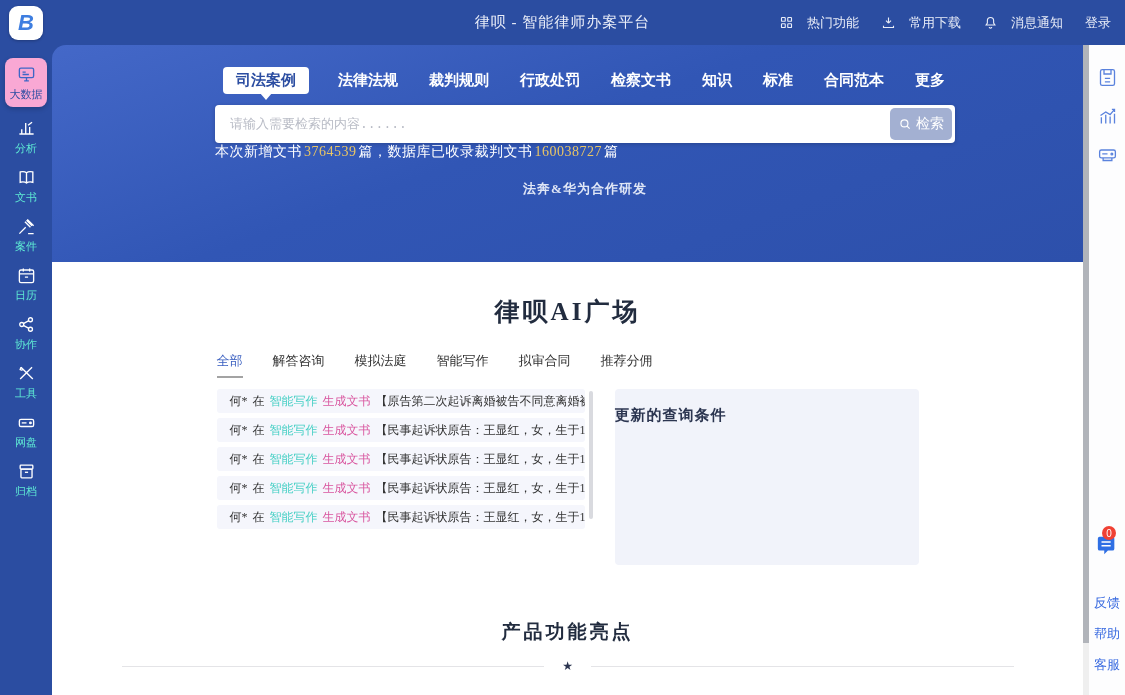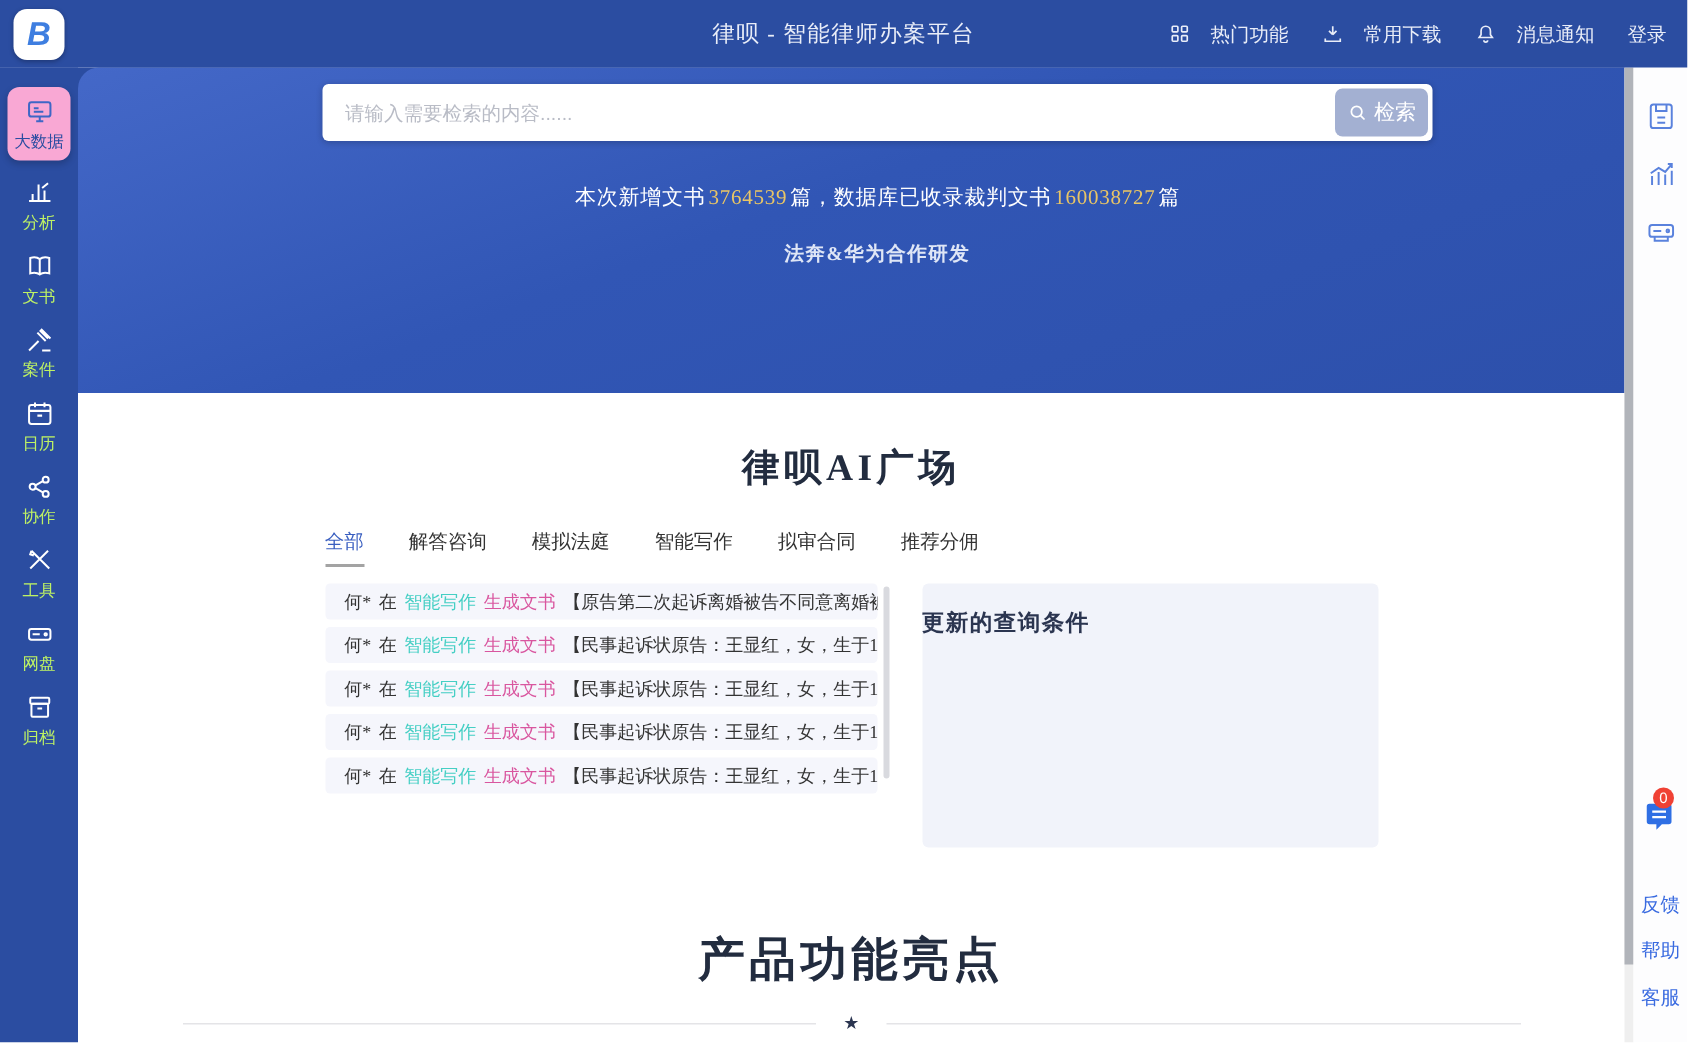--- a/index.html
+++ b/index.html
@@ -11,42 +11,42 @@
   .logo { width:34px; height:34px; background:#fff; border-radius:9px; margin-left:9px; display:flex; align-items:center; justify-content:center; box-shadow:0 1px 3px rgba(0,0,0,.25); }
   .logo b { font-style:italic; font-weight:bold; font-size:22px; color:#3e7ee0; font-family:"Liberation Sans",sans-serif; }
   .topbar-title { position:absolute; left:50%; transform:translateX(-50%); font-size:15px; letter-spacing:1px; }
   .topbar-right { position:absolute; right:14px; display:flex; align-items:center; gap:22px; font-size:13px; }
   .tb-item { display:flex; align-items:center; gap:13px; cursor:pointer; white-space:nowrap; }
   .tb-item svg { width:15px; height:15px; stroke:#e9edf8; fill:none; stroke-width:1.8; }
 
   
   .blue-under { position:absolute; top:45px; left:0; width:1083px; height:217px; background:#2b4da1; }
   .sidebar { position:absolute; top:45px; left:0; width:52px; height:650px; background:#2b4da1; z-index:20; display:flex; flex-direction:column; align-items:center; padding-top:13px; }
-  .side-item { display:flex; flex-direction:column; align-items:center; margin-bottom:12px; color:#bef264; cursor:pointer; width:42px; }
+  .side-item { display:flex; flex-direction:column; align-items:center; margin-bottom:12px; color:#5eead4; cursor:pointer; width:42px; }
   .side-item svg { width:19px; height:19px; stroke:#fff; fill:none; stroke-width:1.7; }
   .side-item .lbl { font-size:11px; margin-top:3px; white-space:nowrap; }
   .side-item.active { background:#f9a8d4; border-radius:8px; padding:7px 0 5px; color:#2b4da1; box-shadow:0 2px 5px rgba(0,0,0,.2); }
   .side-item.active svg { stroke:#3e66c6; }
 
   
   .hero { position:absolute; top:45px; left:52px; width:1031px; height:217px; border-top-left-radius:14px;
           background:linear-gradient(160deg,#4468c8 0%, #3156b5 45%, #2d50ab 100%); z-index:10; }
   .hero-inner { width:740px; margin:0 auto 0 163px; }
   .hero-tabs { display:flex; justify-content:center; gap:27px; padding-top:22px; color:#fff; font-size:15px; font-weight:bold; }
   .h-tab { position:relative; padding:4px 2px; cursor:pointer; white-space:nowrap; }
   .h-tab.active { background:#fff; color:#2b4da1; border-radius:4px; padding:4px 13px; }
   .h-tab.active::after { content:""; position:absolute; left:50%; bottom:-6px; transform:translateX(-50%);
       border-left:6px solid transparent; border-right:6px solid transparent; border-top:7px solid #fff; }
   .searchbar { margin-top:11px; height:38px; background:#fff; border-radius:4px; display:flex; align-items:center; padding:3px; box-shadow:0 1px 4px rgba(0,0,0,.2); }
-  .searchbar input { flex:1; border:none; outline:none; height:30px; padding-left:12px; font-size:13px; color:#333; font-family:Liberation Sans, sans-serif; }
+  .searchbar input { flex:1; border:none; outline:none; height:30px; padding-left:12px; font-size:13px; color:#333; font-family:Liberation Mono, monospace; }
   .searchbar input::placeholder { color:#b9bcc6; }
   .search-btn { width:62px; height:32px; background:#a3b0d2; border-radius:5px; border:none; color:#fff; font-size:14px;
       display:flex; align-items:center; justify-content:center; gap:4px; cursor:pointer; font-family:"Liberation Serif",serif; }
   .search-btn svg { width:14px; height:14px; stroke:#fff; fill:none; stroke-width:2; }
-  .stats { margin-top:29px; text-align:center; color:#fff; font-size:14px; letter-spacing:.5px; }
+  .stats { text-align:left; color:#fff; font-size:14px; letter-spacing:.5px; }
   .stats .num { color:#e9c565; padding:0 2px; }
   .coop { margin-top:19px; text-align:center; color:#dfe6f6; font-size:13px; font-weight:bold; letter-spacing:1px; }
 
   
   .main { position:absolute; top:262px; left:52px; width:1031px; height:478px; background:#fff; z-index:10; }
   .plaza-title { text-align:center; font-size:25px; font-weight:bold; color:#222c3f; padding-top:33px; letter-spacing:3px; }
   .plaza-body { width:702px; margin:0 auto; }
   .plaza-tabs { display:flex; gap:30px; margin-top:24px; font-size:13px; color:#333; }
   .p-tab { cursor:pointer; padding-bottom:6px; white-space:nowrap; }
   .p-tab.active { color:#3a5fc0; border-bottom:2px solid #a3a3a3; }
@@ -54,21 +54,21 @@
   .feed { width:382px; position:relative; }
   .feed-row { width:368px; height:24px; background:#f5f6fc; border-radius:3px; margin-bottom:5px; display:flex; align-items:center; padding-left:13px; font-size:12px; color:#333; white-space:nowrap; overflow:hidden; cursor:pointer; }
   .feed-row .sp { margin-right:5px; }
   .feed-row .teal { color:#45cfc4; }
   .feed-row .pink { color:#d9569f; }
   .feed-scroll { position:absolute; right:6px; top:2px; width:4px; height:128px; background:#d9dadf; border-radius:2px; }
   .query-panel { width:304px; height:176px; background:#f1f3fa; border-radius:4px; }
   .qp-title { text-align:left; font-size:15px; font-weight:bold; color:#2b3550; padding-top:17px; letter-spacing:1px; }
   .qp-empty { text-align:center; font-size:13px; color:#c3c7d6; margin-top:15px; }
 
-  .hl-title { text-align:center; font-size:31px; font-weight:bold; color:#222c3f; margin-top:54px; letter-spacing:3px; }
+  .hl-title { text-align:center; font-size:19px; font-weight:bold; color:#222c3f; margin-top:54px; letter-spacing:3px; }
   .hl-divider { width:892px; margin:14px auto 0; display:flex; align-items:center; }
   .hl-divider .line { flex:1; height:1px; background:#e4e4e7; }
   .hl-divider .star { padding:0 18px; font-size:12px; color:#2b3550; }
 
   
   .vscroll { position:absolute; top:45px; left:1083px; width:6px; height:650px; background:#efefef; z-index:25; }
   .vscroll .thumb { position:absolute; top:0; left:0; width:6px; height:598px; background:#b1b4ba; }
 
   
   .rail { position:absolute; top:45px; left:1089px; width:36px; height:650px; background:#fdfdfe; z-index:25; }
@@ -182,20 +182,31 @@
           <rect x="4" y="4" width="16" height="5" rx="1"></rect>
           <rect x="5" y="9" width="14" height="11" rx="1"></rect>
           <path d="M10 13h4"></path>
         </svg>
       <span class="lbl">归档</span>
     </div>
   </div>
 
   <div class="hero">
     <div class="hero-inner">
+      <div class="hero-tabs">
+        <span class="h-tab active">司法案例</span>
+        <span class="h-tab">法律法规</span>
+        <span class="h-tab">裁判规则</span>
+        <span class="h-tab">行政处罚</span>
+        <span class="h-tab">检察文书</span>
+        <span class="h-tab">知识</span>
+        <span class="h-tab">标准</span>
+        <span class="h-tab">合同范本</span>
+        <span class="h-tab">更多</span>
+      </div>
       <div class="searchbar">
         <input type="text" placeholder="请输入需要检索的内容......" style="">
         <button class="search-btn">
           <svg viewBox="0 0 24 24">
               <circle cx="11" cy="11" r="6"></circle>
               <path d="M15.5 15.5L20 20"></path>
             </svg>
           <span>检索</span>
         </button>
       </div>

